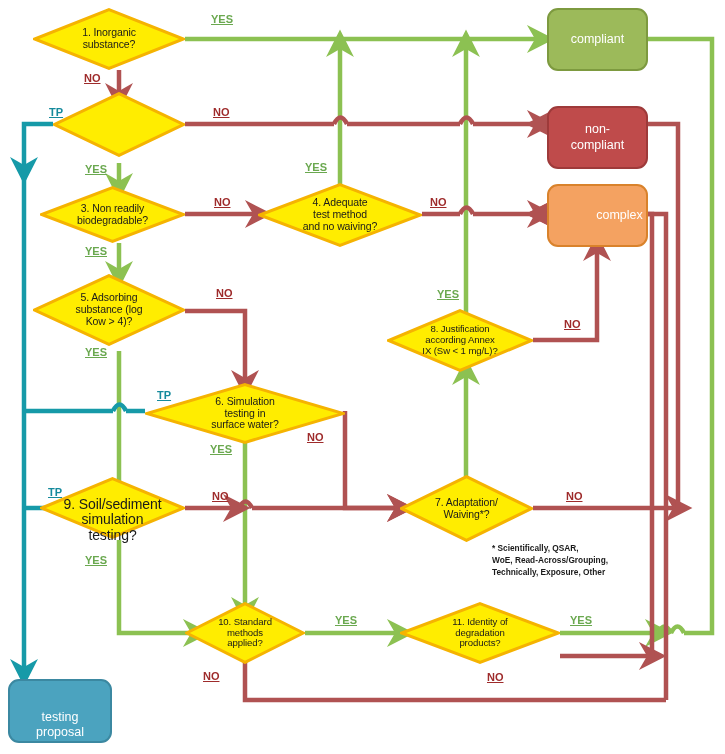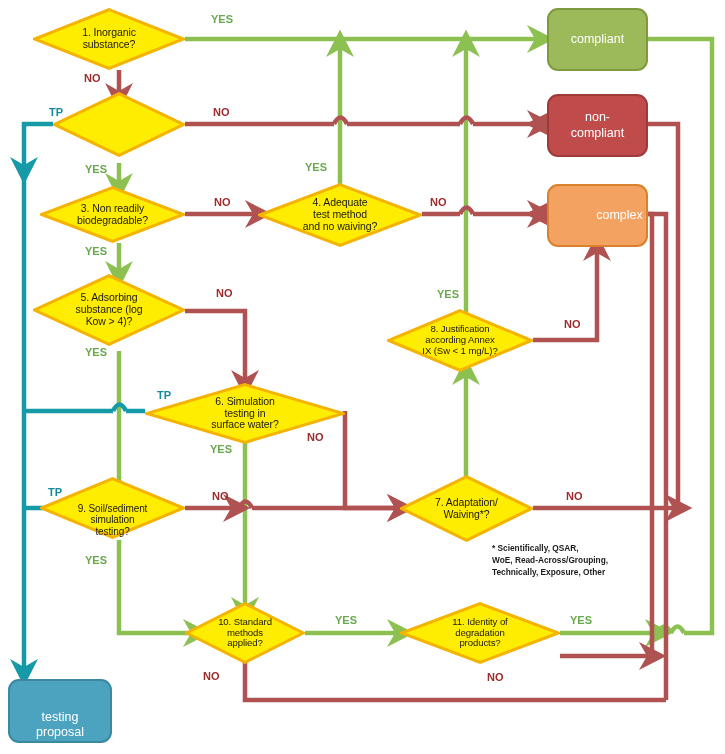--- a/index.html
+++ b/index.html
@@ -10,27 +10,27 @@
   .node{position:absolute;display:flex;align-items:center;justify-content:center;text-align:center;box-sizing:border-box;}
 
   
   .diamond{color:#1a1a1a;}
   .diamond .dtext{position:relative;z-index:3;line-height:1.12;padding:0 6px;font-size:10.5px;letter-spacing:-0.1px;}
   .diamond .dshape{position:absolute;left:0;top:0;width:100%;height:100%;z-index:1;}
 
   
   .term{border-radius:11px;color:#ffffff;font-size:12.5px;line-height:1.25;border:2px solid;}
   .term-compliant{background:#9cba5a;border-color:#7d9a3f;}
-  .term-noncompliant{background:#bf4b4b;border-color:#9e3a3a;}
+  .term-noncompliant{background:#bf4b4b;border-color:#9e3a3a;margin-top:12px;}
   .term-complex{background:#f5a košík;padding-left:44px;}
   .term-complex{background:#f5a köz;}
   .term-complex{background:#f4a261;border-color:#d9822b;}
   .term-testing{background:#4ba3bf;border-color:#3b88a1;align-items:flex-end;}
 
-  .edgelabel{position:absolute;font-size:11px;font-weight:bold;white-space:nowrap;}
+  .edgelabel{position:absolute;font-size:11px;font-weight:bold;white-space:nowrap;text-decoration:underline;}
   .lab-yes{color:#6aa84f;}
   .lab-no{color:#9e2b2b;}
   .lab-tp{color:#158a9c;margin-left:16px;}
 
   .footnote{position:absolute;font-size:8.3px;font-weight:bold;color:#1a1a1a;line-height:1.45;white-space:pre-line;}
 </style>
 </head>
 <body>
 
 <div id="canvas">
@@ -183,21 +183,21 @@
     </svg>
     <div class="dtext" style="white-space:pre-line;font-size:9.6px;">8. Justification
 according Annex
 IX (Sw &lt; 1 mg/L)?</div>
   </div>
 
   <div class="node diamond" style="left:40px;top:477px;width:145px;height:62px;">
     <svg class="dshape" viewBox="0 0 145 62" preserveAspectRatio="none">
       <polygon points="72.5,1.6 143.4,31 72.5,60.4 1.6,31" fill="#ffed00" stroke="#f5b301" stroke-width="3"></polygon>
     </svg>
-    <div class="dtext" style="white-space:pre-line;font-size:10px;margin-top:24px;">9. Soil/sediment
+    <div class="dtext" style="white-space:pre-line;font-size:14px;margin-top:24px;">9. Soil/sediment
 simulation
 testing?</div>
   </div>
 
   <div class="node diamond" style="left:185px;top:602px;width:120px;height:62px;">
     <svg class="dshape" viewBox="0 0 120 62" preserveAspectRatio="none">
       <polygon points="60,1.6 118.4,31 60,60.4 1.6,31" fill="#ffed00" stroke="#f5b301" stroke-width="3"></polygon>
     </svg>
     <div class="dtext" style="white-space:pre-line;font-size:9.6px;">10. Standard
 methods

